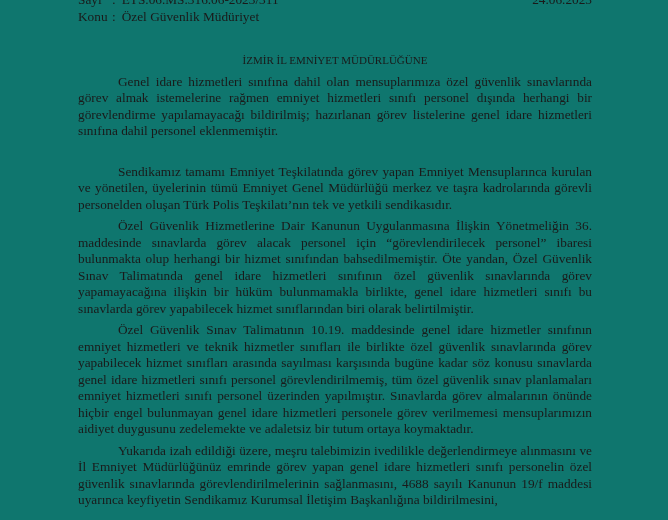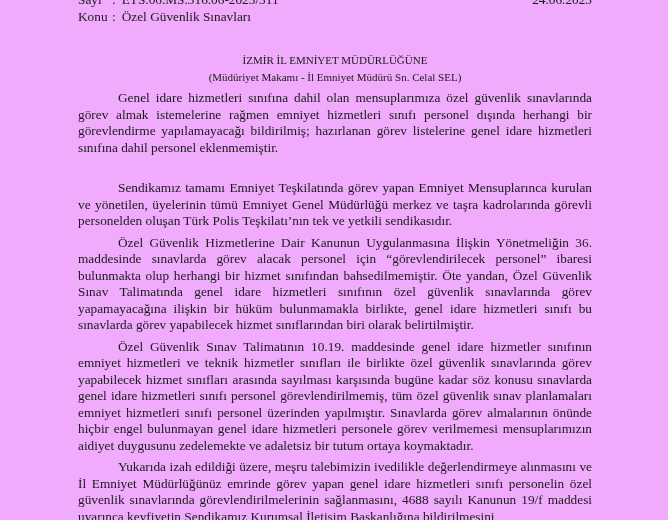--- a/index.html
+++ b/index.html
@@ -7,21 +7,21 @@
     width: 668px; height: 520px;
     background: #ffffff;
     font-family: "Liberation Serif", "DejaVu Serif", serif;
     color: #1a1a1a;
     overflow: hidden;
   }
   .screenshot {
     position: relative;
     width: 668px; height: 520px;
     overflow: hidden;
-    background: #f0abfc;
+    background: #0f766e;
   }
   .page {
     position: relative;
     margin-top: -8px;
     padding: 0 76px 0 78px; 
     font-size: 13.3px;
     line-height: 16.5px;
   }
   .meta-row { display: flex; justify-content: space-between; white-space: nowrap; }
   .meta-left { display: flex; }
@@ -49,27 +49,26 @@
           <span class="meta-colon">:</span>
           <span>ETS.06.MS.316.06-2023/311</span>
       </span>
       <span>24.06.2023</span>
     </div>
 
     <div class="meta-row">
       <span class="meta-left">
         <span class="meta-label">Konu</span>
           <span class="meta-colon">:</span>
-          <span>Özel Güvenlik Sınavları</span>
+          <span>Özel Güvenlik Müdüriyet</span>
       </span>
     </div>
 
     <div class="heading-block">
       <p class="heading-line">İZMİR İL EMNİYET MÜDÜRLÜĞÜNE</p>
-      <p class="heading-line">(Müdüriyet Makamı - İl Emniyet Müdürü Sn. Celal SEL)</p>
     </div>
 
     <p class="p"><span>Genel idare hizmetleri sınıfına dahil olan mensuplarımıza özel güvenlik sınavlarında görev almak istemelerine rağmen emniyet hizmetleri sınıfı personel dışında herhangi bir görevlendirme yapılamayacağı bildirilmiş; hazırlanan görev listelerine genel idare hizmetleri sınıfına dahil personel eklenmemiştir.</span></p>
 
     <p class="p first"><span>Sendikamız tamamı Emniyet Teşkilatında görev yapan Emniyet Mensuplarınca kurulan ve yönetilen, üyelerinin tümü Emniyet Genel Müdürlüğü merkez ve taşra kadrolarında görevli personelden oluşan Türk Polis Teşkilatı’nın tek ve yetkili sendikasıdır.</span></p>
 
     <p class="p"><span>Özel Güvenlik Hizmetlerine Dair Kanunun Uygulanmasına İlişkin Yönetmeliğin 36. maddesinde sınavlarda görev alacak personel için </span><span class="italic">“görevlendirilecek personel”</span><span> ibaresi bulunmakta olup herhangi bir hizmet sınıfından bahsedilmemiştir. Öte yandan, Özel Güvenlik Sınav Talimatında genel idare hizmetleri sınıfının özel güvenlik sınavlarında görev yapamayacağına ilişkin bir hüküm bulunmamakla birlikte, genel idare hizmetleri sınıfı bu sınavlarda görev yapabilecek hizmet sınıflarından biri olarak belirtilmiştir.</span></p>
 
     <p class="p"><span>Özel Güvenlik Sınav Talimatının 10.19. maddesinde genel idare hizmetler sınıfının emniyet hizmetleri ve teknik hizmetler sınıfları ile birlikte özel güvenlik sınavlarında görev yapabilecek hizmet sınıfları arasında sayılması karşısında bugüne kadar söz konusu sınavlarda genel idare hizmetleri sınıfı personel görevlendirilmemiş, tüm özel güvenlik sınav planlamaları emniyet hizmetleri sınıfı personel üzerinden yapılmıştır. Sınavlarda görev almalarının önünde hiçbir engel bulunmayan genel idare hizmetleri personele görev verilmemesi mensuplarımızın aidiyet duygusunu zedelemekte ve adaletsiz bir tutum ortaya koymaktadır.</span></p>
 

